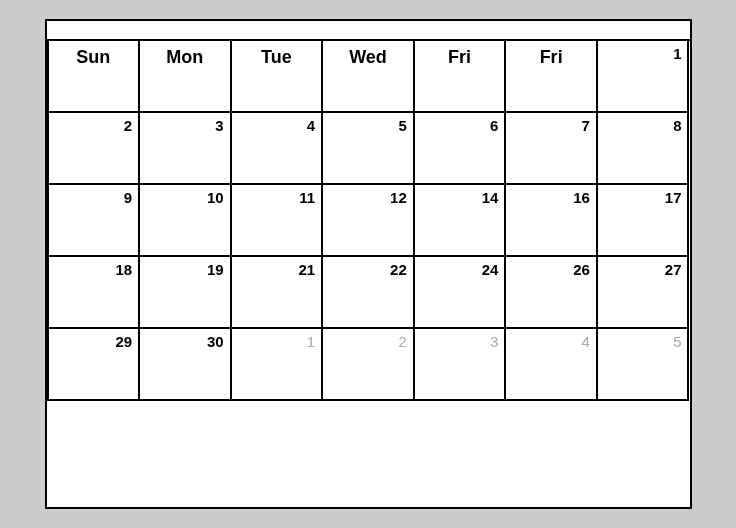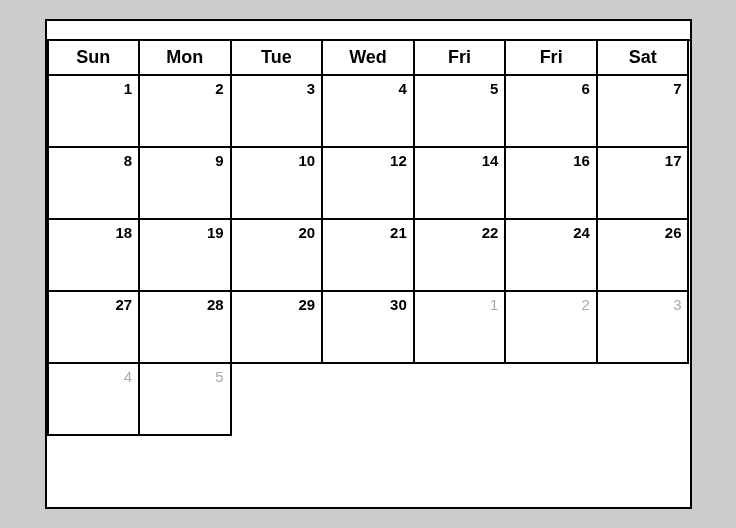--- a/index.html
+++ b/index.html
@@ -63,21 +63,20 @@
 <div class="calendar">
   <div class="calendar-title"></div>
   <div class="calendar-grid">
 
   <div class="day-header">Sun</div>
       <div class="day-header">Mon</div>
       <div class="day-header">Tue</div>
       <div class="day-header">Wed</div>
       <div class="day-header">Fri</div>
       <div class="day-header">Fri</div>
-      <div class="day-header">Sat</div>
       <div class="day-cell">
         <span class="day-number">1</span>
       </div>
       <div class="day-cell">
         <span class="day-number">2</span>
       </div>
       <div class="day-cell">
         <span class="day-number">3</span>
       </div>
       <div class="day-cell">
@@ -95,57 +94,54 @@
       <div class="day-cell">
         <span class="day-number">8</span>
       </div>
       <div class="day-cell">
         <span class="day-number">9</span>
       </div>
       <div class="day-cell">
         <span class="day-number">10</span>
       </div>
       <div class="day-cell">
+        <span class="day-number">11</span>
+      </div>
+      <div class="day-cell">
         <span class="day-number">12</span>
       </div>
       <div class="day-cell">
         <span class="day-number">14</span>
       </div>
       <div class="day-cell">
         <span class="day-number">16</span>
       </div>
       <div class="day-cell">
         <span class="day-number">17</span>
       </div>
       <div class="day-cell">
         <span class="day-number">18</span>
       </div>
       <div class="day-cell">
         <span class="day-number">19</span>
       </div>
       <div class="day-cell">
-        <span class="day-number">20</span>
-      </div>
-      <div class="day-cell">
         <span class="day-number">21</span>
       </div>
       <div class="day-cell">
         <span class="day-number">22</span>
       </div>
       <div class="day-cell">
         <span class="day-number">24</span>
       </div>
       <div class="day-cell">
         <span class="day-number">26</span>
       </div>
       <div class="day-cell">
         <span class="day-number">27</span>
-      </div>
-      <div class="day-cell">
-        <span class="day-number">28</span>
       </div>
       <div class="day-cell">
         <span class="day-number">29</span>
       </div>
       <div class="day-cell">
         <span class="day-number">30</span>
       </div>
       <div class="day-cell">
         <span class="day-number other-month">1</span>
       </div>

